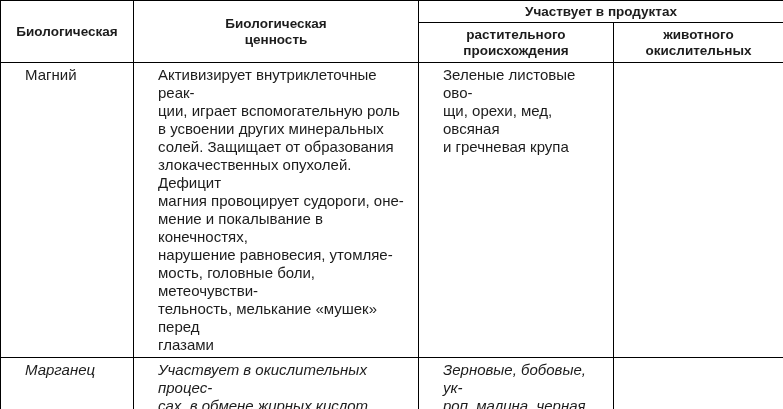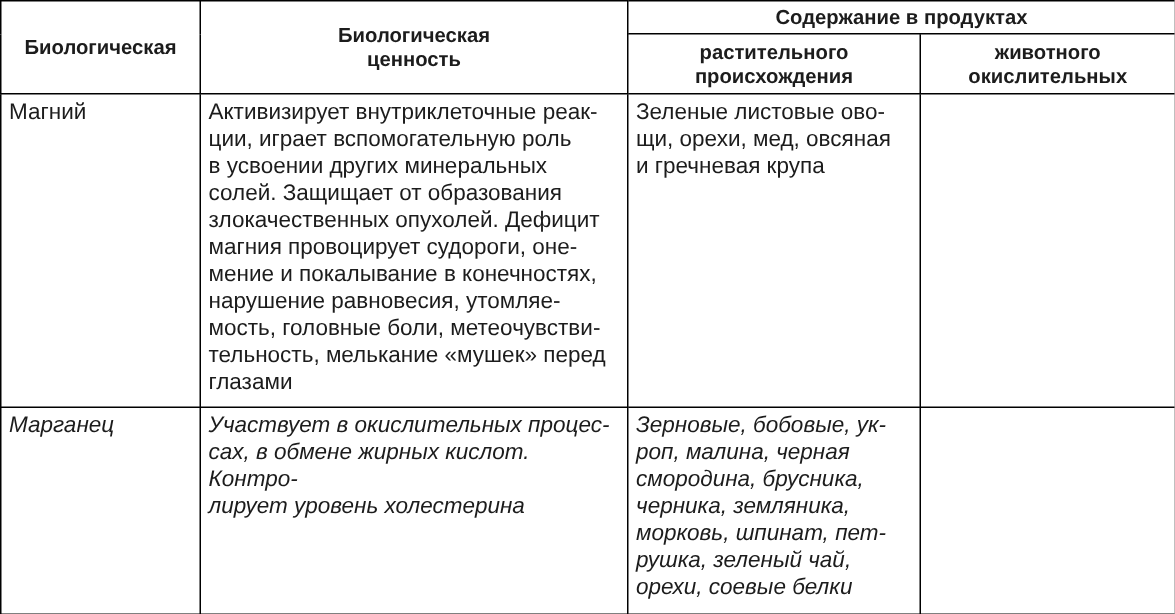--- a/index.html
+++ b/index.html
@@ -40,40 +40,40 @@
   .mineral-table tr.hdr-top { height: 22px; }
   .mineral-table tr.hdr-sub { height: 40px; }
   .mineral-table tr.row-1  { height: 209px; }
   .mineral-table tr.row-2  { height: 138px; font-style: italic; }
 
   .mineral-table td {
     font-size: 15px;
     line-height: 18px;
     vertical-align: top;
     text-align: left;
-    padding: 3px 6px 3px 5px;
+    padding: 3px 6px 3px 24px;
     white-space: pre-line;
   }
 </style>
 </head>
 <body>
 
 <table class="mineral-table">
   <colgroup>
     <col class="c1">
       <col class="c2">
       <col class="c3">
       <col class="c4">
   </colgroup>
   <thead>
     <tr class="hdr-top">
       <th rowspan="2">Биологическая</th>
       <th rowspan="2">Биологическая
 ценность</th>
-      <th colspan="2">Содержание в продуктах</th>
+      <th colspan="2">Участвует в продуктах</th>
     </tr>
     <tr class="hdr-sub">
       <th>растительного
 происхождения</th>
       <th>животного
 окислительных</th>
     </tr>
   </thead>
   <tbody>
     <tr class="row-1">

